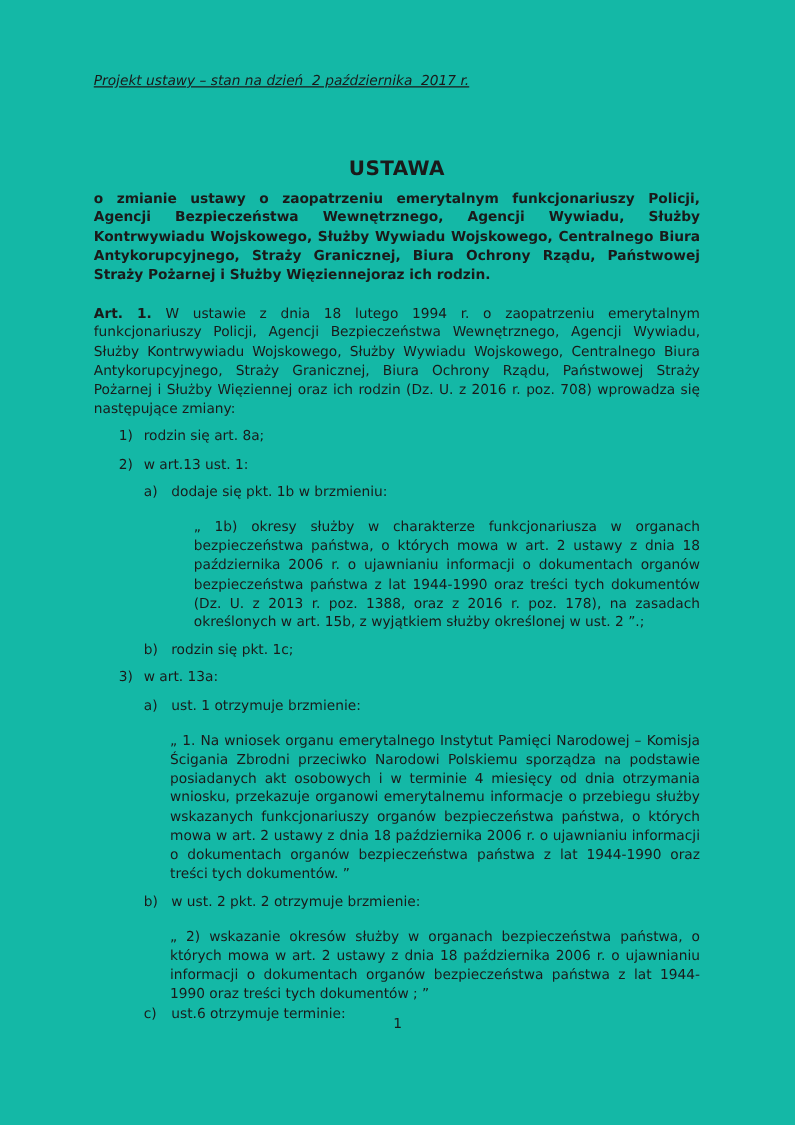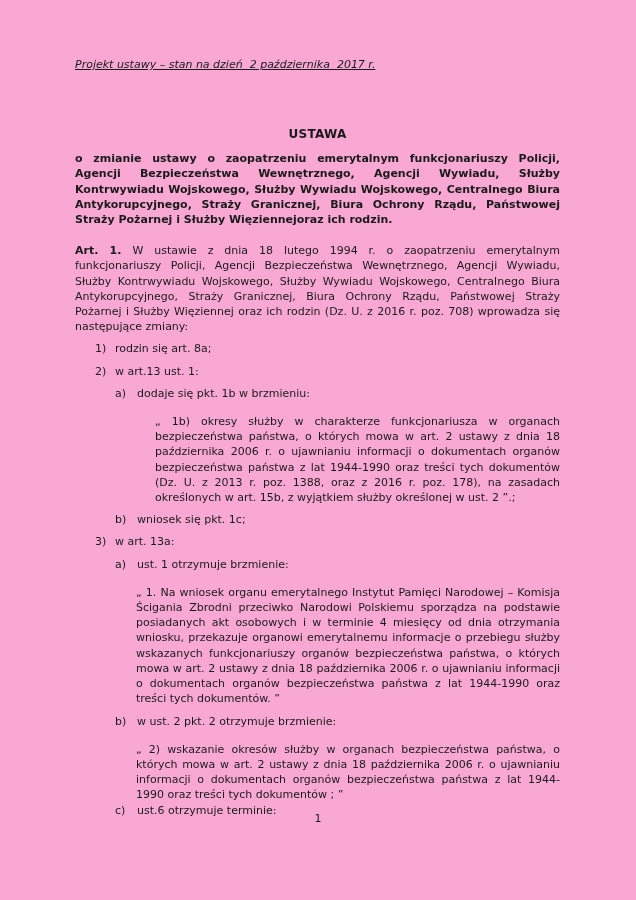--- a/index.html
+++ b/index.html
@@ -9,32 +9,32 @@
     color:#1a1a1a;
     font-size:11px;
     line-height:15.2px;
     overflow:hidden;
   }
   .page {
     position:relative;
     box-sizing:border-box;
     width:636px; height:900px;
     padding:57px 76px 0 75px;
-    background:#f9a8d4;
+    background:#14b8a6;
   }
   .header {
     font-style:italic;
     text-decoration:underline;
     white-space:pre-wrap;
   }
   .title {
     margin-top:54px;
     text-align:center;
     font-weight:bold;
-    font-size:12px;
+    font-size:16px;
     letter-spacing:0.3px;
     line-height:17px;
   }
   .dateline {
     margin-top:8px;
     margin-left:112px;
   }
   .subject {
     margin:8px 0 0 0;
     font-weight:bold;
@@ -96,21 +96,21 @@
 
   <div class="item-l2">
     <span class="mk">a)</span>
     <span class="txt">dodaje się pkt. 1b w brzmieniu:</span>
   </div>
 
   <div class="quote quote-wide">„ 1b) okresy służby w charakterze funkcjonariusza w organach bezpieczeństwa państwa, o których mowa w art. 2 ustawy z dnia 18 października 2006 r. o ujawnianiu informacji o dokumentach organów bezpieczeństwa państwa z lat 1944-1990 oraz treści tych dokumentów (Dz. U. z 2013 r. poz. 1388, oraz z 2016 r. poz. 178), na zasadach określonych w art. 15b, z wyjątkiem służby określonej w ust. 2 ”.;</div>
 
   <div class="item-l2">
     <span class="mk">b)</span>
-    <span class="txt">wniosek się pkt. 1c;</span>
+    <span class="txt">rodzin się pkt. 1c;</span>
   </div>
 
   <div class="item-l1">
     <span class="mk">3)</span>
     <span class="txt">w art. 13a:</span>
   </div>
 
   <div class="item-l2">
     <span class="mk">a)</span>
     <span class="txt">ust. 1 otrzymuje brzmienie:</span>

